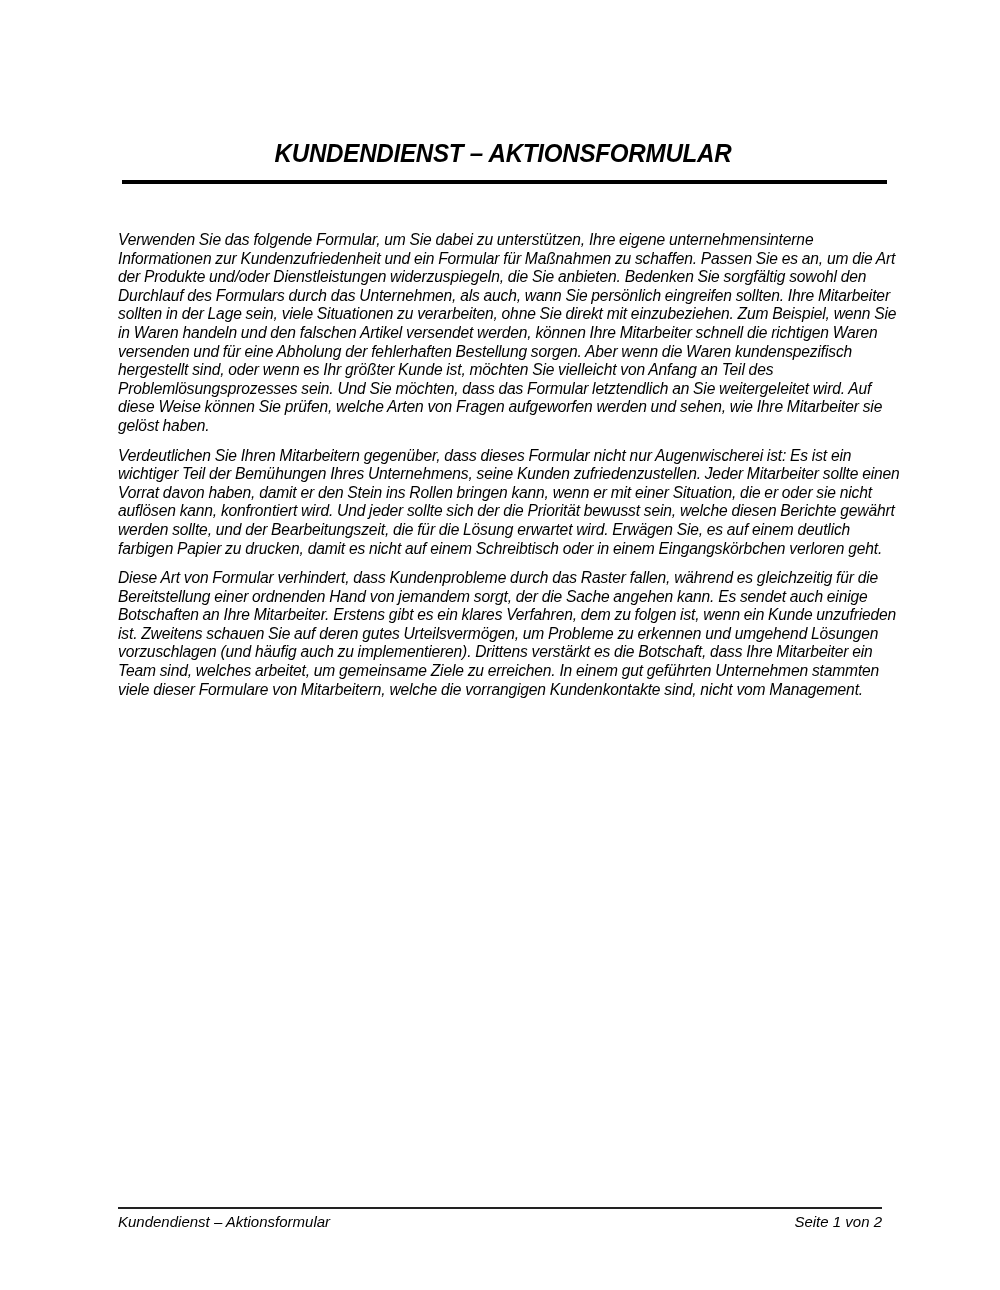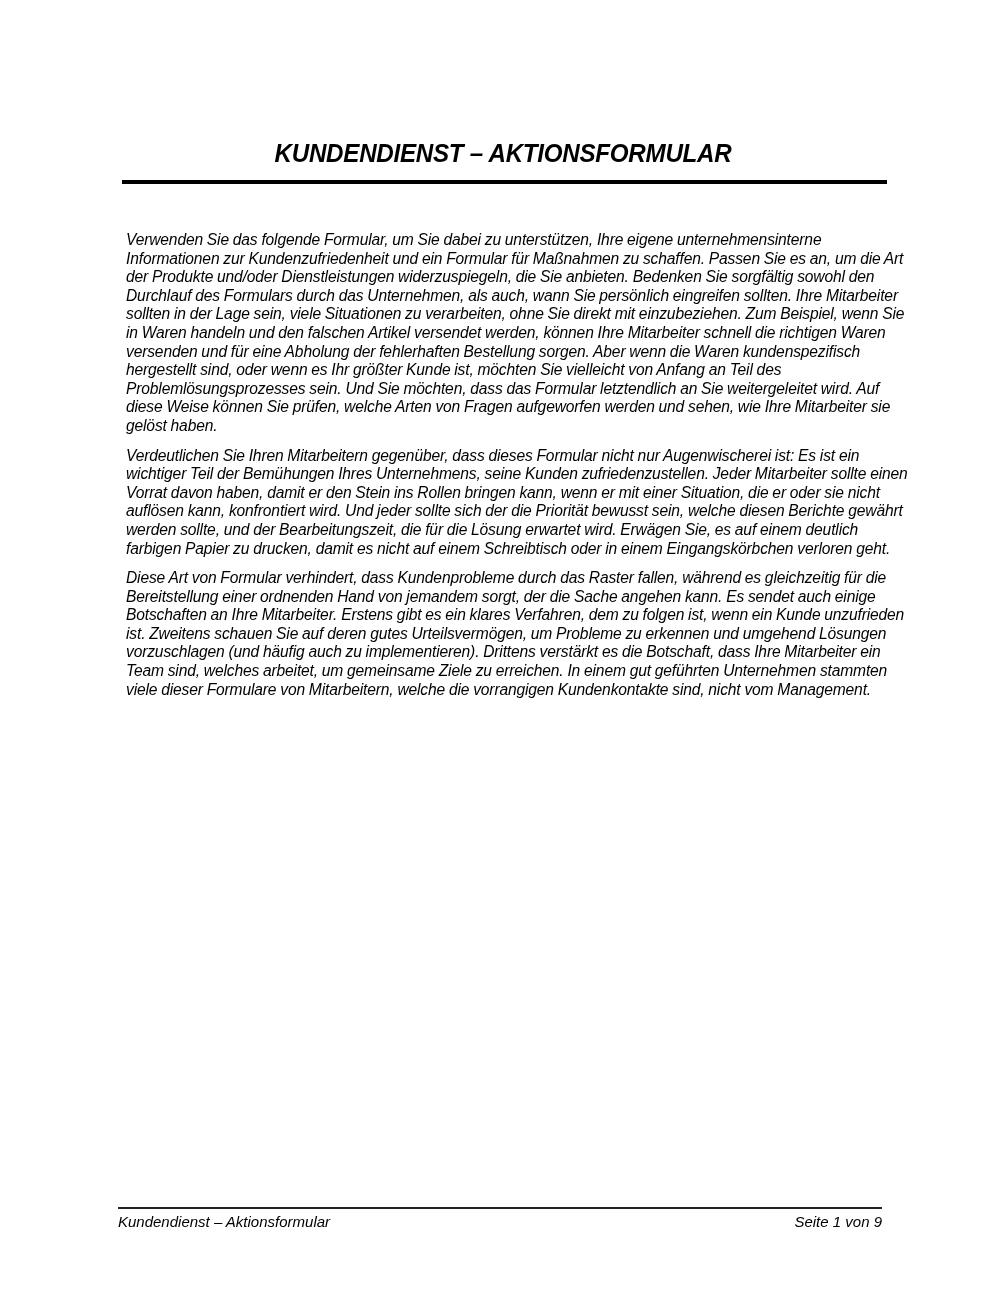--- a/index.html
+++ b/index.html
@@ -38,21 +38,21 @@
     .title-rule {
       position: absolute;
       left: 122px;
       top: 180px;
       width: 765px;
       height: 4px;
       background: #000000;
     }
     .body {
       position: absolute;
-      left: 126px;
+      left: 118px;
       top: 231px;
       width: 790px;
     }
     .para {
       margin: 0 0 11px 0;
       font-size: 15.6px;
       line-height: 18.6px;
       letter-spacing: -0.15px;
       word-spacing: -0.3px;
     }
@@ -84,15 +84,15 @@
 
   <div class="body">
     <p class="para">Verwenden Sie das folgende Formular, um Sie dabei zu unterstützen, Ihre eigene unternehmensinterne Informationen zur Kundenzufriedenheit und ein Formular für Maßnahmen zu schaffen. Passen Sie es an, um die Art der Produkte und/oder Dienstleistungen widerzuspiegeln, die Sie anbieten. Bedenken Sie sorgfältig sowohl den Durchlauf des Formulars durch das Unternehmen, als auch, wann Sie persönlich eingreifen sollten. Ihre Mitarbeiter sollten in der Lage sein, viele Situationen zu verarbeiten, ohne Sie direkt mit einzubeziehen. Zum Beispiel, wenn Sie in Waren handeln und den falschen Artikel versendet werden, können Ihre Mitarbeiter schnell die richtigen Waren versenden und für eine Abholung der fehlerhaften Bestellung sorgen. Aber wenn die Waren kundenspezifisch hergestellt sind, oder wenn es Ihr größter Kunde ist, möchten Sie vielleicht von Anfang an Teil des Problemlösungsprozesses sein. Und Sie möchten, dass das Formular letztendlich an Sie weitergeleitet wird. Auf diese Weise können Sie prüfen, welche Arten von Fragen aufgeworfen werden und sehen, wie Ihre Mitarbeiter sie gelöst haben.</p>
     <p class="para">Verdeutlichen Sie Ihren Mitarbeitern gegenüber, dass dieses Formular nicht nur Augenwischerei ist: Es ist ein wichtiger Teil der Bemühungen Ihres Unternehmens, seine Kunden zufriedenzustellen. Jeder Mitarbeiter sollte einen Vorrat davon haben, damit er den Stein ins Rollen bringen kann, wenn er mit einer Situation, die er oder sie nicht auflösen kann, konfrontiert wird. Und jeder sollte sich der die Priorität bewusst sein, welche diesen Berichte gewährt werden sollte, und der Bearbeitungszeit, die für die Lösung erwartet wird. Erwägen Sie, es auf einem deutlich farbigen Papier zu drucken, damit es nicht auf einem Schreibtisch oder in einem Eingangskörbchen verloren geht.</p>
     <p class="para">Diese Art von Formular verhindert, dass Kundenprobleme durch das Raster fallen, während es gleichzeitig für die Bereitstellung einer ordnenden Hand von jemandem sorgt, der die Sache angehen kann. Es sendet auch einige Botschaften an Ihre Mitarbeiter. Erstens gibt es ein klares Verfahren, dem zu folgen ist, wenn ein Kunde unzufrieden ist. Zweitens schauen Sie auf deren gutes Urteilsvermögen, um Probleme zu erkennen und umgehend Lösungen vorzuschlagen (und häufig auch zu implementieren). Drittens verstärkt es die Botschaft, dass Ihre Mitarbeiter ein Team sind, welches arbeitet, um gemeinsame Ziele zu erreichen. In einem gut geführten Unternehmen stammten viele dieser Formulare von Mitarbeitern, welche die vorrangigen Kundenkontakte sind, nicht vom Management.</p>
   </div>
 
   <div class="footer-rule"></div>
   <div class="footer">
     <span>Kundendienst – Aktionsformular</span>
-    <span>Seite 1 von 9</span>
+    <span>Seite 1 von 2</span>
   </div>
 </div>
 
 </body></html>

